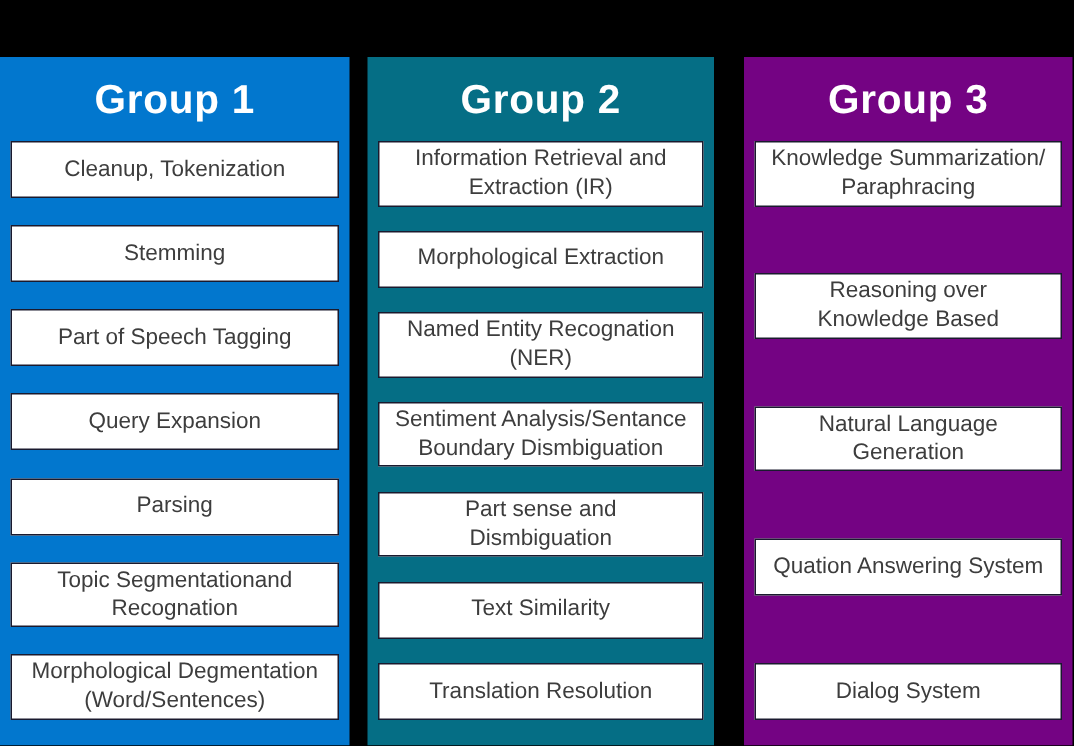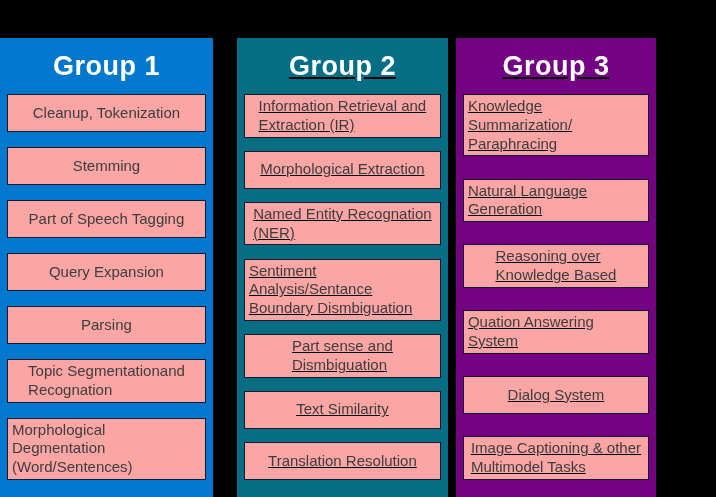--- a/index.html
+++ b/index.html
@@ -7,21 +7,21 @@
     padding: 0;
     background: #000000;
   }
   body {
     width: 716px;
     height: 497px;
     overflow: hidden;
     font-family: "Liberation Sans", sans-serif;
   }
   .board {
-    width: 656px;
+    width: 716px;
     height: 497px;
     background: #000000;
     display: flex;
     flex-direction: column;
   }
   .top-bar {
     height: 38px;
     flex: 0 0 38px;
     background: #000000;
   }
@@ -29,50 +29,50 @@
     display: flex;
     height: 459px;
   }
   .group {
     box-sizing: border-box;
     display: flex;
     flex-direction: column;
     height: 459px;
   }
   .group:nth-child(1) { width: 233px; }
-  .group:nth-child(2) { width: 231px; margin-left: 24px; text-decoration: underline; }
-  .group:nth-child(3) { width: 219px; margin-left: 8px; text-decoration: underline; }
+  .group:nth-child(2) { width: 231px; margin-left: 12px; }
+  .group:nth-child(3) { width: 219px; margin-left: 20px; }
   .group-title {
     margin: 0;
     height: 56px;
     flex: 0 0 56px;
     display: flex;
     align-items: center;
     justify-content: center;
     color: #ffffff;
     font-size: 27px;
     font-weight: 600;
     letter-spacing: 0.5px;
   }
   .group-items {
     flex: 1;
     margin: 0 7px 17px 7px;
     display: flex;
     flex-direction: column;
     justify-content: space-between;
   }
   .item {
-    background: #fca5a5;
+    background: #ffffff;
     border: 1.5px solid #1a1a2e;
     box-sizing: border-box;
     min-height: 38px;
     display: flex;
     align-items: center;
     justify-content: center;
-    text-align: left;
+    text-align: center;
     padding: 2px 4px;
   }
   .item-label {
     white-space: pre-line;
     font-size: 15px;
     line-height: 1.25;
     color: #3d3d3d;
   }
 </style>
 </head>
@@ -158,36 +158,32 @@
   <section class="group" style="background: rgb(116, 3, 131);">
     <h2 class="group-title">Group 3</h2>
     <div class="group-items">
 
   <div class="item">
     <span class="item-label">Knowledge Summarization/
 Paraphracing</span>
   </div>
 
   <div class="item">
-    <span class="item-label">Natural Language Generation</span>
+    <span class="item-label">Reasoning over
+Knowledge Based</span>
   </div>
 
   <div class="item">
-    <span class="item-label">Reasoning over
-Knowledge Based</span>
+    <span class="item-label">Natural Language Generation</span>
   </div>
 
   <div class="item">
     <span class="item-label">Quation Answering System</span>
   </div>
 
   <div class="item">
     <span class="item-label">Dialog System</span>
   </div>
 
-  <div class="item">
-    <span class="item-label">Image Captioning &amp; other
-Multimodel Tasks</span>
-  </div>
 </div>
   </section>
 </div>
 </div>
 
 </body></html>

